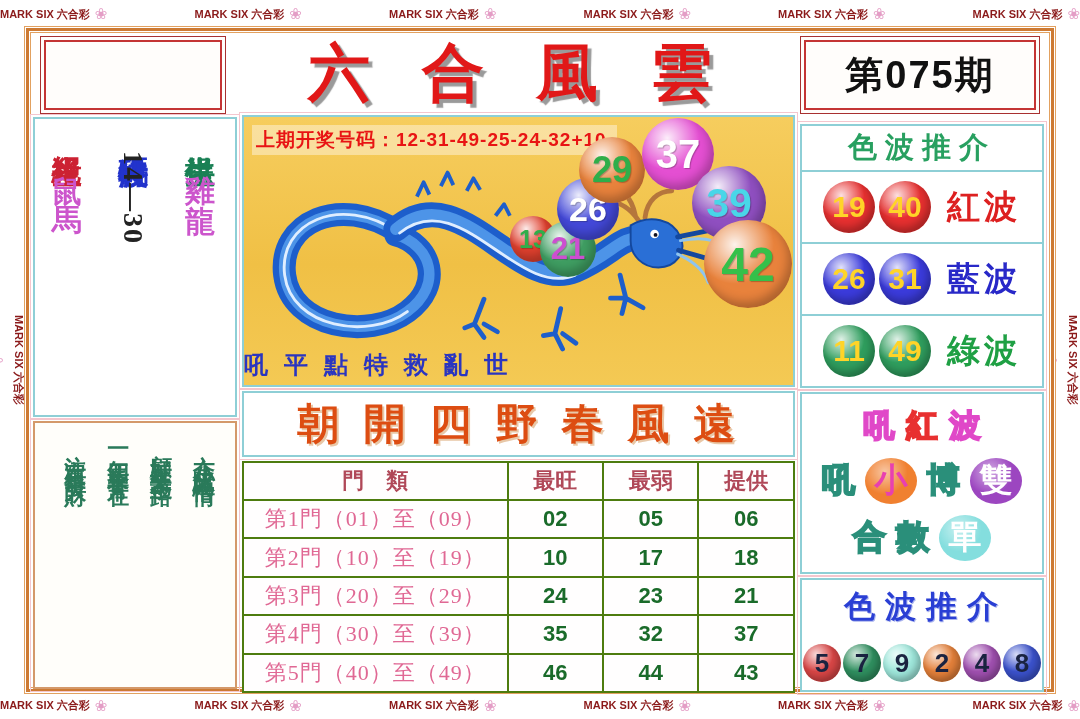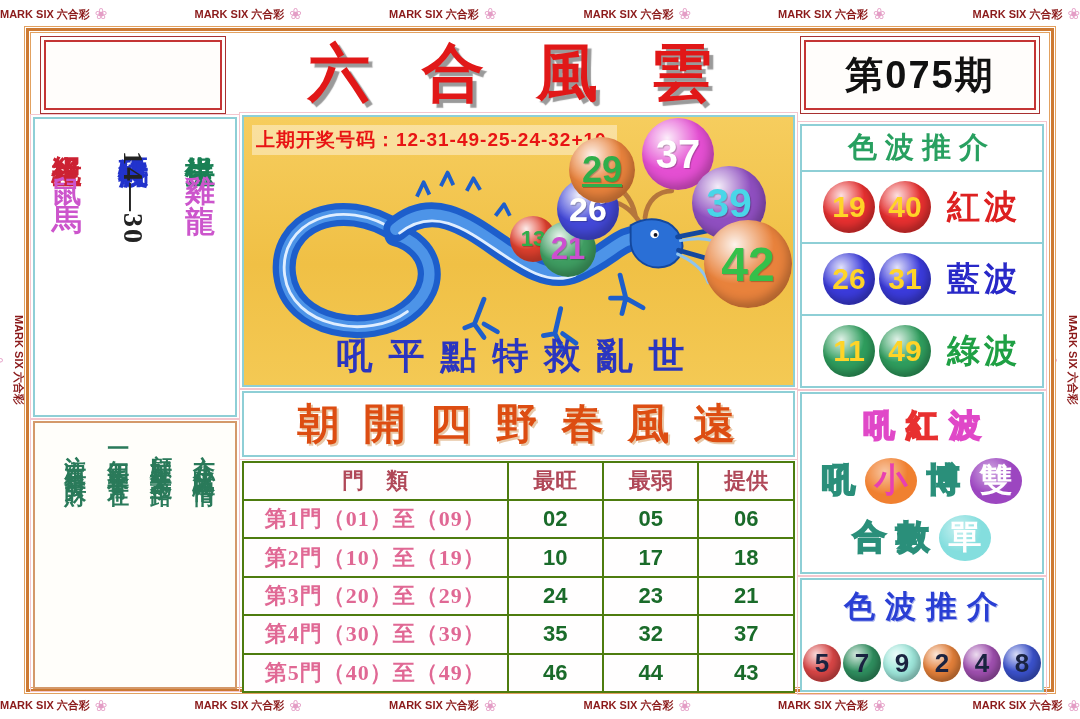--- a/index.html
+++ b/index.html
@@ -59,46 +59,46 @@
   .poem-box .poem-line { display:block; }
 
   
   .dragon-panel { left:242px; top:115px; width:553px; height:272px;
     background:linear-gradient(180deg,#f6cd5e 0%,#f0c045 55%,#f4c954 100%);
     position:absolute; overflow:hidden; }
   .last-draw { position:absolute; left:8px; top:8px; padding:2px 10px 2px 4px;
     background:rgba(255,248,240,0.45);
     color:#e81414; font-size:19px; font-weight:bold; letter-spacing:1px; }
   .dragon-svg { position:absolute; left:0px; top:24px; }
-  .dragon-slogan { position:absolute; left:0; bottom:4px; width:100%; text-align:center;
-    font-size:36px; font-weight:bold; color:#2a35c0; letter-spacing:16px; }
+  .dragon-slogan { position:absolute; left:0; bottom:4px; width:100%; text-align:left;
+    font-size:24px; font-weight:bold; color:#2a35c0; letter-spacing:16px; }
   .ball { position:absolute; border-radius:50%; display:flex; align-items:center; justify-content:center;
     font-weight:bold; text-shadow:1px 1px 1px rgba(0,0,0,0.25);
     background:radial-gradient(circle at 35% 28%, rgba(255,255,255,0.9), rgba(255,255,255,0) 46%), var(--c,#ccc);
     box-shadow:inset -4px -6px 10px rgba(0,0,0,0.25); }
-  .b13 { left:266px; top:99px;  width:46px; height:46px; font-size:22px; }
+  .b13 { left:266px; top:99px;  width:46px; height:46px; font-size:25px; }
   .b21 { left:296px; top:104px; width:56px; height:56px; font-size:31px; }
   .b26 { left:313px; top:61px;  width:62px; height:62px; font-size:34px; }
-  .b29 { left:325px; top:20px;  width:66px; height:66px; font-size:36px;text-decoration:underline; }
+  .b29 { left:335px; top:20px;  width:66px; height:66px; font-size:36px; }
   .b37 { left:398px; top:1px;   width:72px; height:72px; font-size:40px; }
   .b39 { left:448px; top:49px;  width:74px; height:74px; font-size:41px; }
   .b42 { left:460px; top:103px; width:88px; height:88px; font-size:48px; }
 
   
   .slogan-box { left:242px; top:391px; width:553px; height:66px;
     display:flex; align-items:center; justify-content:center; }
   .slogan-text { font-size:42px; font-weight:bold; color:#dd4d12; letter-spacing:24px; padding-left:20px;
     text-shadow:2px 2px 0 #e8c8a8; }
 
   
   .gate-table { left:242px; top:461px; width:553px; height:232px; border-collapse:collapse;
     background:#fffefe; }
   .gate-table td, .gate-table th { border:2px solid #4d7c0f; text-align:center; }
   .gate-table th { color:#b04858; font-size:22px; font-weight:bold; height:38px; }
-  .gate-table td.lbl { color:#e06894; font-size:22px; font-weight:bold; letter-spacing:1px; }
+  .gate-table td.lbl { color:#e06894; font-size:22px; font-weight:normal; letter-spacing:1px; }
   .gate-table td.num { color:#1a6b2a; font-size:22px; font-weight:bold;
     font-family:"Liberation Sans","DejaVu Sans",sans-serif; }
   .c-gate { width:48%; } .c-n { width:17.33%; }
 
   
   .wave-box { left:800px; top:124px; width:244px; height:264px; display:flex; flex-direction:column; }
   .wave-title { height:46px; display:flex; align-items:center; justify-content:center;
     color:#28a060; font-size:29px; font-weight:bold; letter-spacing:8px; border-bottom:2px solid #8ecfd6; }
   .wave-row { flex:1; display:flex; align-items:center; justify-content:center; gap:4px;
     border-bottom:2px solid #8ecfd6; }

